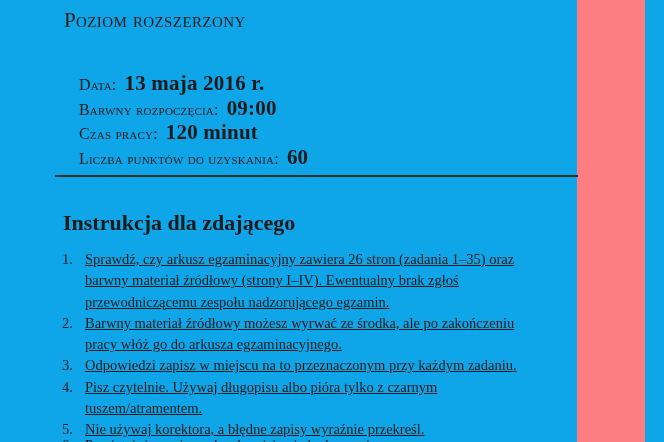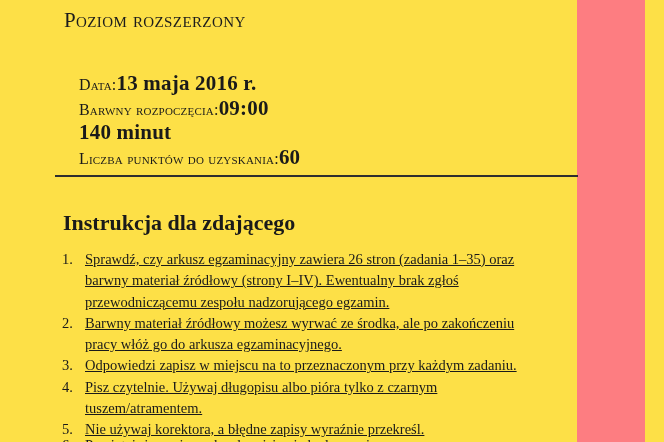--- a/index.html
+++ b/index.html
@@ -6,21 +6,21 @@
   html, body {
     width: 664px; height: 442px;
     background: #ffffff;
     overflow: hidden;
     font-family: "Liberation Serif", "DejaVu Serif", serif;
     color: #1a1a1a;
   }
   .page {
     position: relative;
     width: 664px; height: 442px;
-    background: #fde047;
+    background: #0ea5e9;
     overflow: hidden;
   }
   .accent-bar {
     position: absolute;
     left: 577px; top: 0;
     width: 68px; height: 442px;
     background: #fd7d81;
   }
   .title {
     position: absolute;
@@ -43,20 +43,21 @@
     white-space: nowrap;
   }
   .info-label {
     font-variant: small-caps;
     font-size: 16px;
     letter-spacing: 0.2px;
   }
   .info-value {
     font-size: 21px;
     font-weight: bold;
+    margin-left: 8px;
     letter-spacing: 0.2px;
   }
   .rule {
     position: absolute;
     left: 55px; top: 175px;
     width: 523px; height: 2px;
     background: #2e2e2e;
   }
   .instr-heading {
     position: absolute;
@@ -96,21 +97,22 @@
   <div class="info-block">
     <div class="info-row">
       <span class="info-label">Data:</span>
       <span class="info-value">13 maja 2016 r.</span>
     </div>
     <div class="info-row">
       <span class="info-label">Barwny rozpoczęcia:</span>
       <span class="info-value">09:00</span>
     </div>
     <div class="info-row">
-      <span class="info-value">140 minut</span>
+      <span class="info-label">Czas pracy:</span>
+      <span class="info-value">120 minut</span>
     </div>
     <div class="info-row">
       <span class="info-label">Liczba punktów do uzyskania:</span>
       <span class="info-value">60</span>
     </div>
   </div>
 
   <div class="rule"></div>
 
   <h2 class="instr-heading">Instrukcja dla zdającego</h2>

